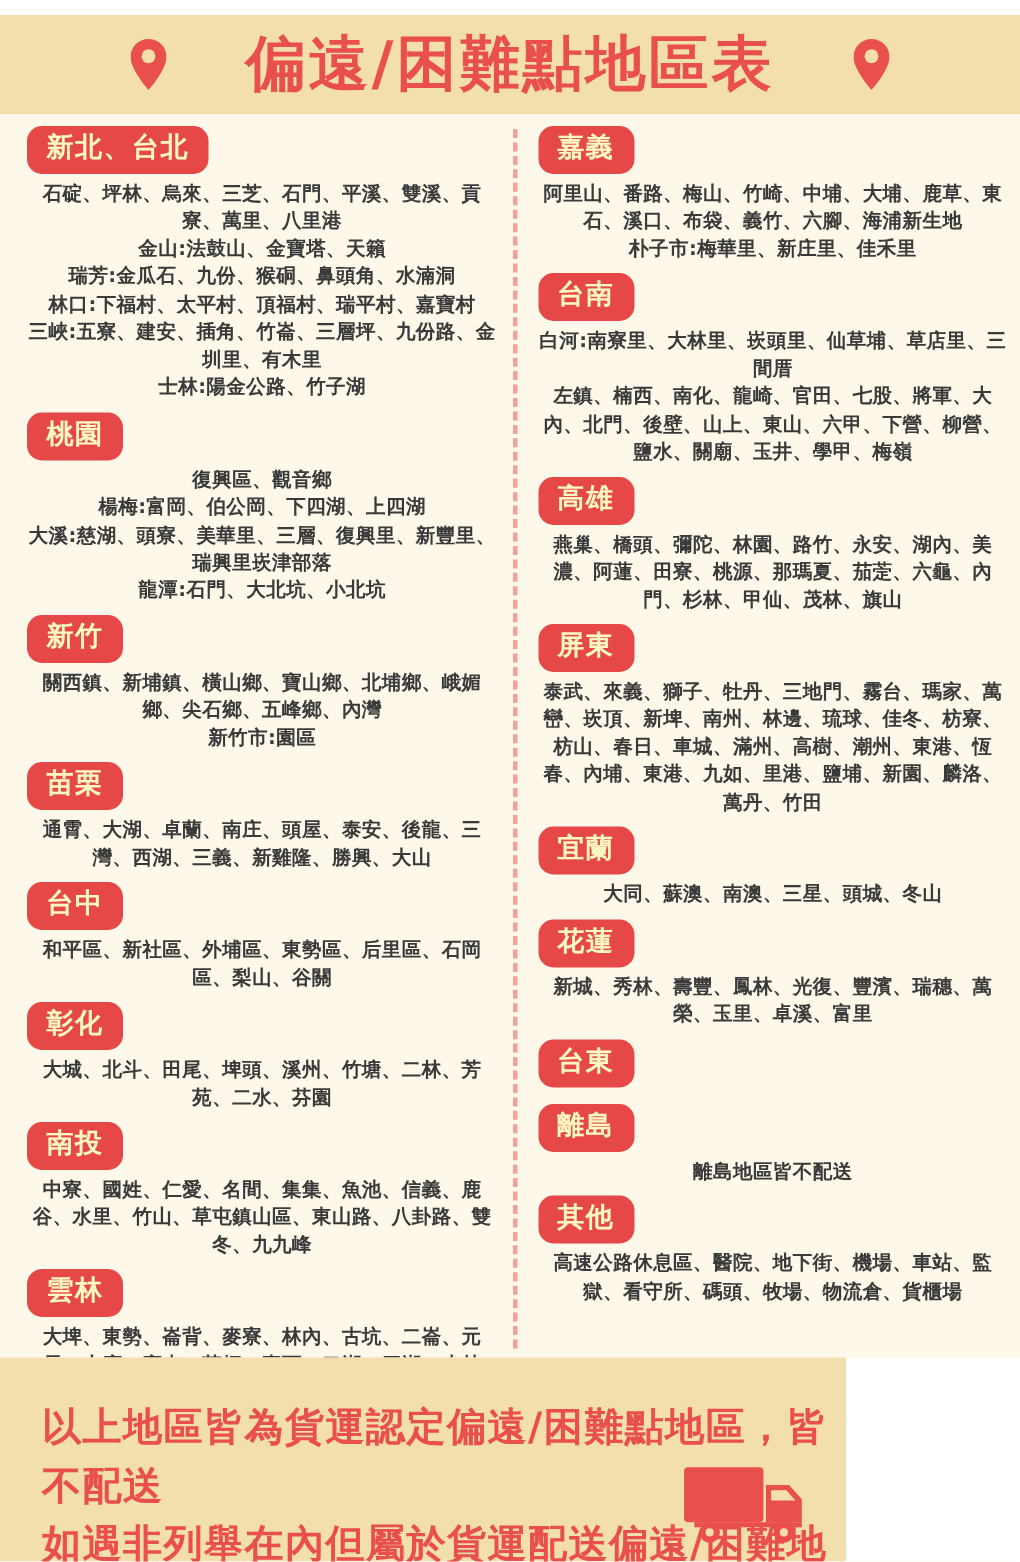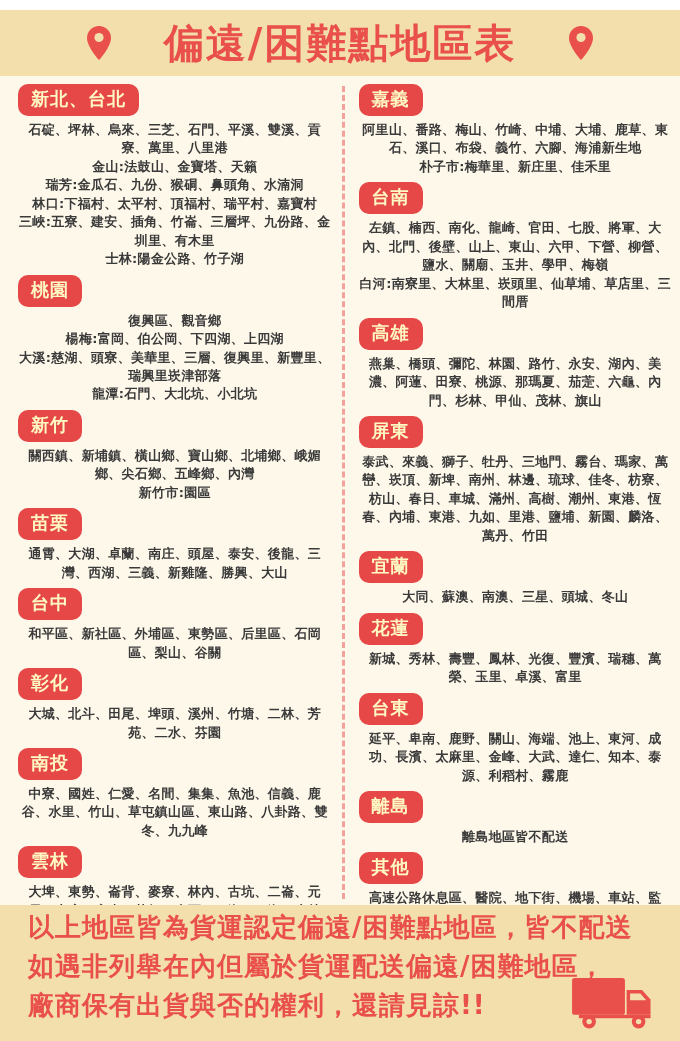--- a/index.html
+++ b/index.html
@@ -60,24 +60,24 @@
     font-size:13px;
     line-height:1.42;
     font-weight:bold;
     color:#3a3a3a;
     letter-spacing:0.3px;
     text-align:center;
   }
   .footer-band{
     position:absolute;
     left:0;bottom:0;
-    width:680px;height:136px;
+    width:564px;height:136px;
     background:#f3dfac;
     box-sizing:border-box;
-    padding:3px 0 0 28px;
+    padding:28px 0 0 28px;
   }
   .footer-line{
     margin:0;
     font-size:26px;
     line-height:1.5;
     font-weight:bold;
     color:#e94f4b;
     letter-spacing:1px;
   }
   .truck-icon{
@@ -112,26 +112,26 @@
         <section class="region-section"><div class="region-badge">新竹</div><p class="region-line">關西鎮、新埔鎮、橫山鄉、寶山鄉、北埔鄉、峨媚鄉、尖石鄉、五峰鄉、內灣</p><p class="region-line">新竹市:園區</p></section>
         <section class="region-section"><div class="region-badge">苗栗</div><p class="region-line">通霄、大湖、卓蘭、南庄、頭屋、泰安、後龍、三灣、西湖、三義、新雞隆、勝興、大山</p></section>
         <section class="region-section"><div class="region-badge">台中</div><p class="region-line">和平區、新社區、外埔區、東勢區、后里區、石岡區、梨山、谷關</p></section>
         <section class="region-section"><div class="region-badge">彰化</div><p class="region-line">大城、北斗、田尾、埤頭、溪州、竹塘、二林、芳苑、二水、芬園</p></section>
         <section class="region-section"><div class="region-badge">南投</div><p class="region-line">中寮、國姓、仁愛、名間、集集、魚池、信義、鹿谷、水里、竹山、草屯鎮山區、東山路、八卦路、雙冬、九九峰</p></section>
         <section class="region-section"><div class="region-badge">雲林</div><p class="region-line">大埤、東勢、崙背、麥寮、林內、古坑、二崙、元長、土庫、褒忠、莿桐、臺西、口湖、四湖、水林</p></section>
       </div>
     <div class="divider"></div>
     <div class="col col-right" id="col-right">
         <section class="region-section"><div class="region-badge">嘉義</div><p class="region-line">阿里山、番路、梅山、竹崎、中埔、大埔、鹿草、東石、溪口、布袋、義竹、六腳、海浦新生地</p><p class="region-line">朴子市:梅華里、新庄里、佳禾里</p></section>
-        <section class="region-section"><div class="region-badge">台南</div><p class="region-line">左鎮、楠西、南化、龍崎、官田、七股、將軍、大內、北門、後壁、山上、東山、六甲、下營、柳營、鹽水、關廟、玉井、學甲、梅嶺</p><p class="region-line">白河:南寮里、大林里、崁頭里、仙草埔、草店里、三間厝</p></section>
+        <section class="region-section"><div class="region-badge">台南</div><p class="region-line">白河:南寮里、大林里、崁頭里、仙草埔、草店里、三間厝</p><p class="region-line">左鎮、楠西、南化、龍崎、官田、七股、將軍、大內、北門、後壁、山上、東山、六甲、下營、柳營、鹽水、關廟、玉井、學甲、梅嶺</p></section>
         <section class="region-section"><div class="region-badge">高雄</div><p class="region-line">燕巢、橋頭、彌陀、林園、路竹、永安、湖內、美濃、阿蓮、田寮、桃源、那瑪夏、茄萣、六龜、內門、杉林、甲仙、茂林、旗山</p></section>
         <section class="region-section"><div class="region-badge">屏東</div><p class="region-line">泰武、來義、獅子、牡丹、三地門、霧台、瑪家、萬巒、崁頂、新埤、南州、林邊、琉球、佳冬、枋寮、枋山、春日、車城、滿州、高樹、潮州、東港、恆春、內埔、東港、九如、里港、鹽埔、新園、麟洛、萬丹、竹田</p></section>
         <section class="region-section"><div class="region-badge">宜蘭</div><p class="region-line">大同、蘇澳、南澳、三星、頭城、冬山</p></section>
         <section class="region-section"><div class="region-badge">花蓮</div><p class="region-line">新城、秀林、壽豐、鳳林、光復、豐濱、瑞穗、萬榮、玉里、卓溪、富里</p></section>
-        <section class="region-section"><div class="region-badge">台東</div><p class="region-line">延平、卑南、鹿野、關山、海端、池上、東河、成功、長濱、太麻里、金峰、大武、達仁、知本、泰源、利稻村、霧鹿</p></section>
+        <section class="region-section"><div class="region-badge">台東</div></section>
         <section class="region-section"><div class="region-badge">離島</div><p class="region-line">離島地區皆不配送</p></section>
         <section class="region-section"><div class="region-badge">其他</div><p class="region-line">高速公路休息區、醫院、地下街、機場、車站、監獄、看守所、碼頭、牧場、物流倉、貨櫃場</p></section>
       </div>
   </div>
 
   <div class="footer-band">
     <div id="footer-lines">
         <p class="footer-line">以上地區皆為貨運認定偏遠/困難點地區，皆不配送</p>
         <p class="footer-line">如遇非列舉在內但屬於貨運配送偏遠/困難地區，</p>
         <p class="footer-line">廠商保有出貨與否的權利，還請見諒!!</p>

